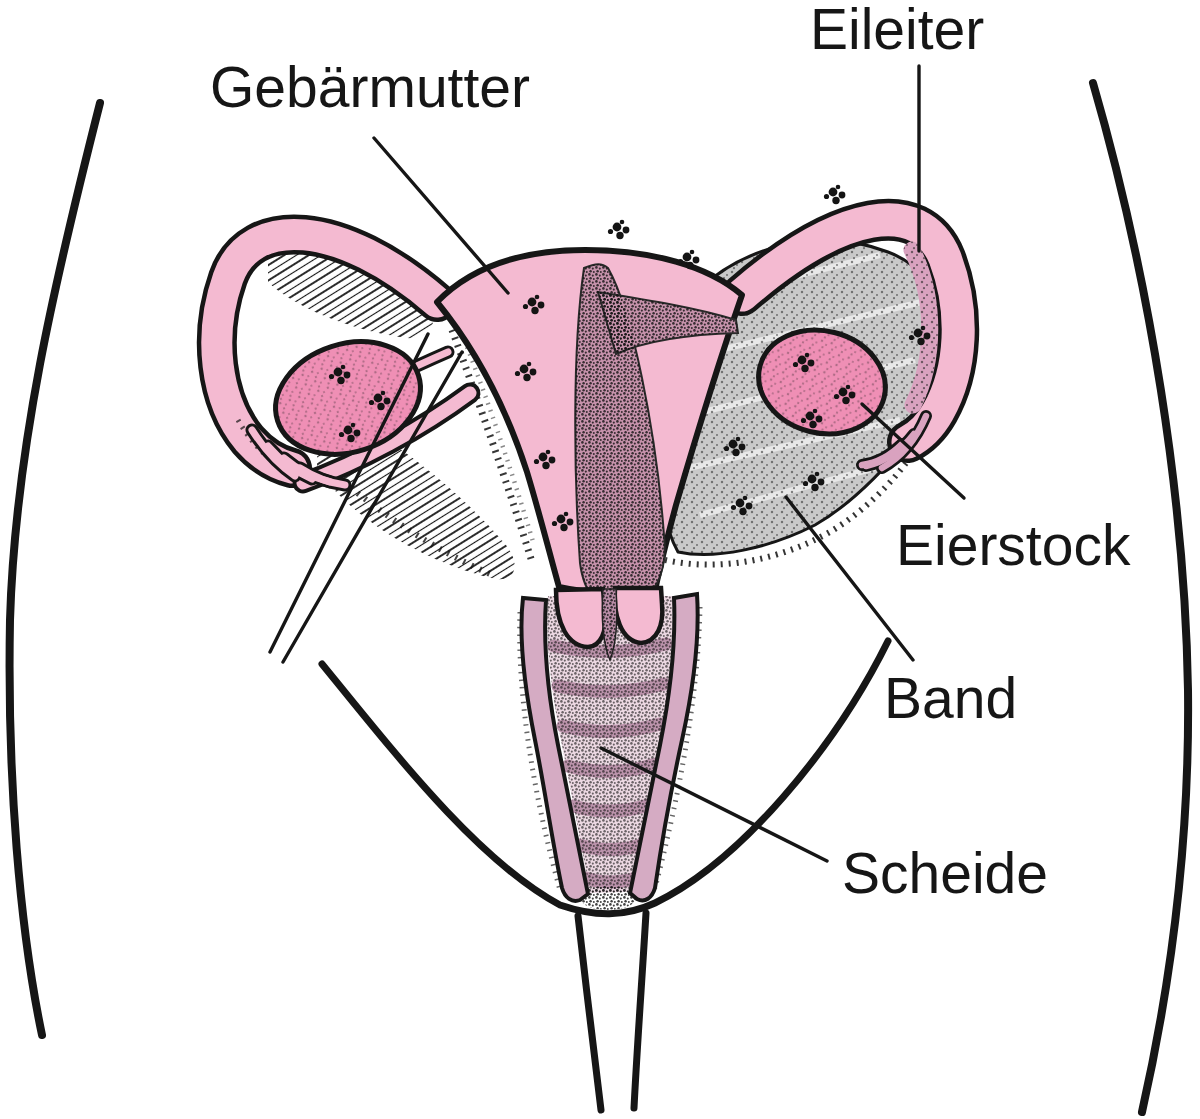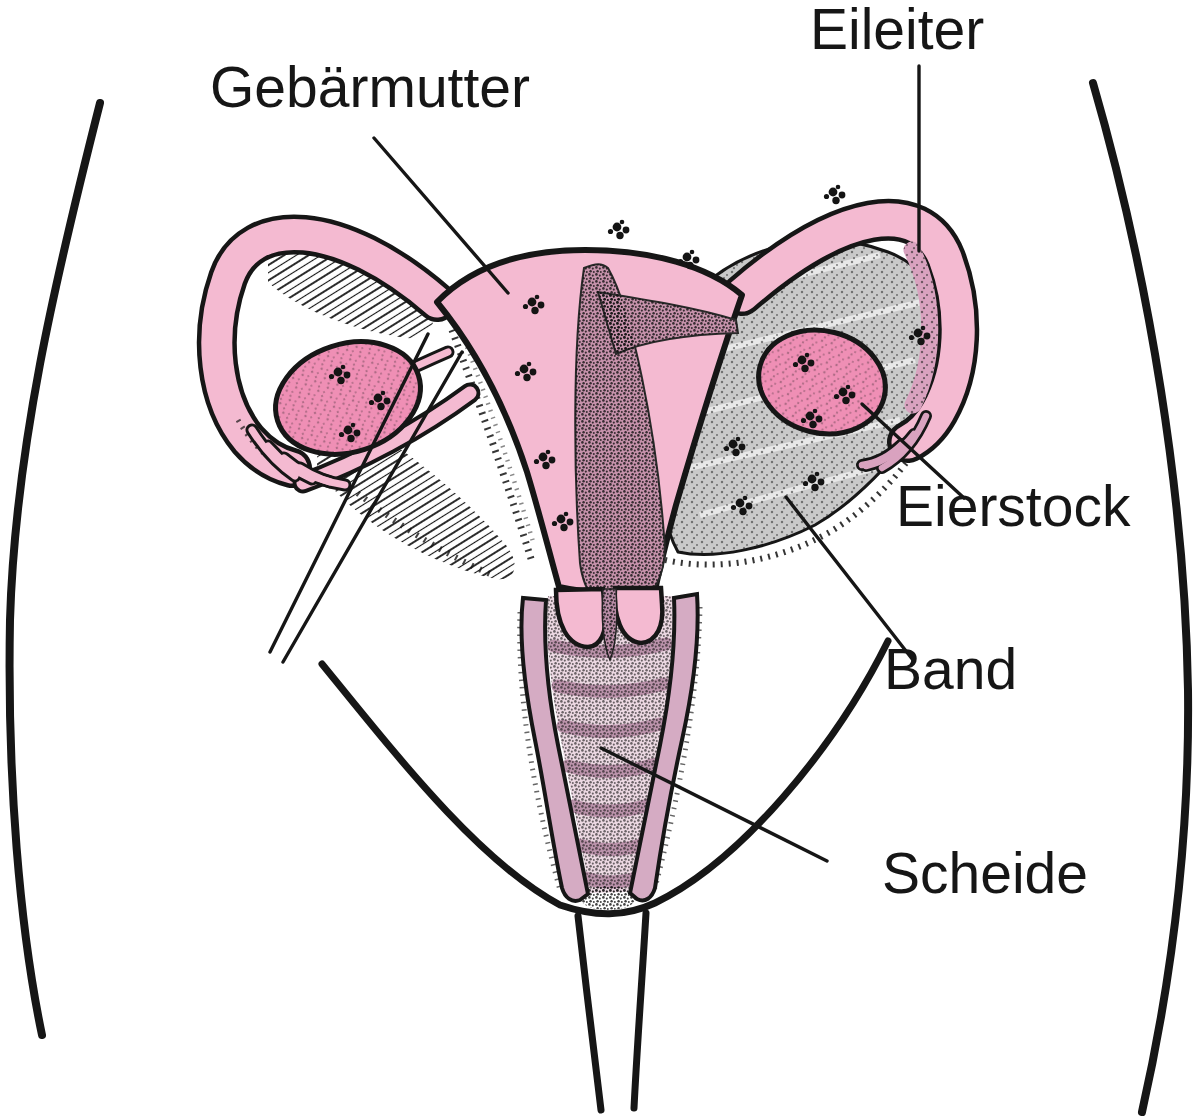--- a/index.html
+++ b/index.html
@@ -232,16 +232,16 @@
       <line x1="862" y1="404" x2="964" y2="498"></line>
       <line x1="786" y1="497" x2="913" y2="660"></line>
       <line x1="601" y1="748" x2="827" y2="861"></line>
       <line x1="270" y1="652" x2="428" y2="334"></line>
       <line x1="283" y1="662" x2="462" y2="352"></line>
     </g>
   </svg>
 
   <div class="label" style="left:810px;top:0px">Eileiter</div>
   <div class="label" style="left:210px;top:58px">Gebärmutter</div>
-  <div class="label" style="left:896px;top:477px">Eierstock</div>
-  <div class="label" style="left:884px;top:640px">Band</div>
-  <div class="label" style="left:882px;top:844px">Scheide</div>
+  <div class="label" style="left:896px;top:516px">Eierstock</div>
+  <div class="label" style="left:884px;top:669px">Band</div>
+  <div class="label" style="left:842px;top:844px">Scheide</div>
 </div>
 
 </body></html>

